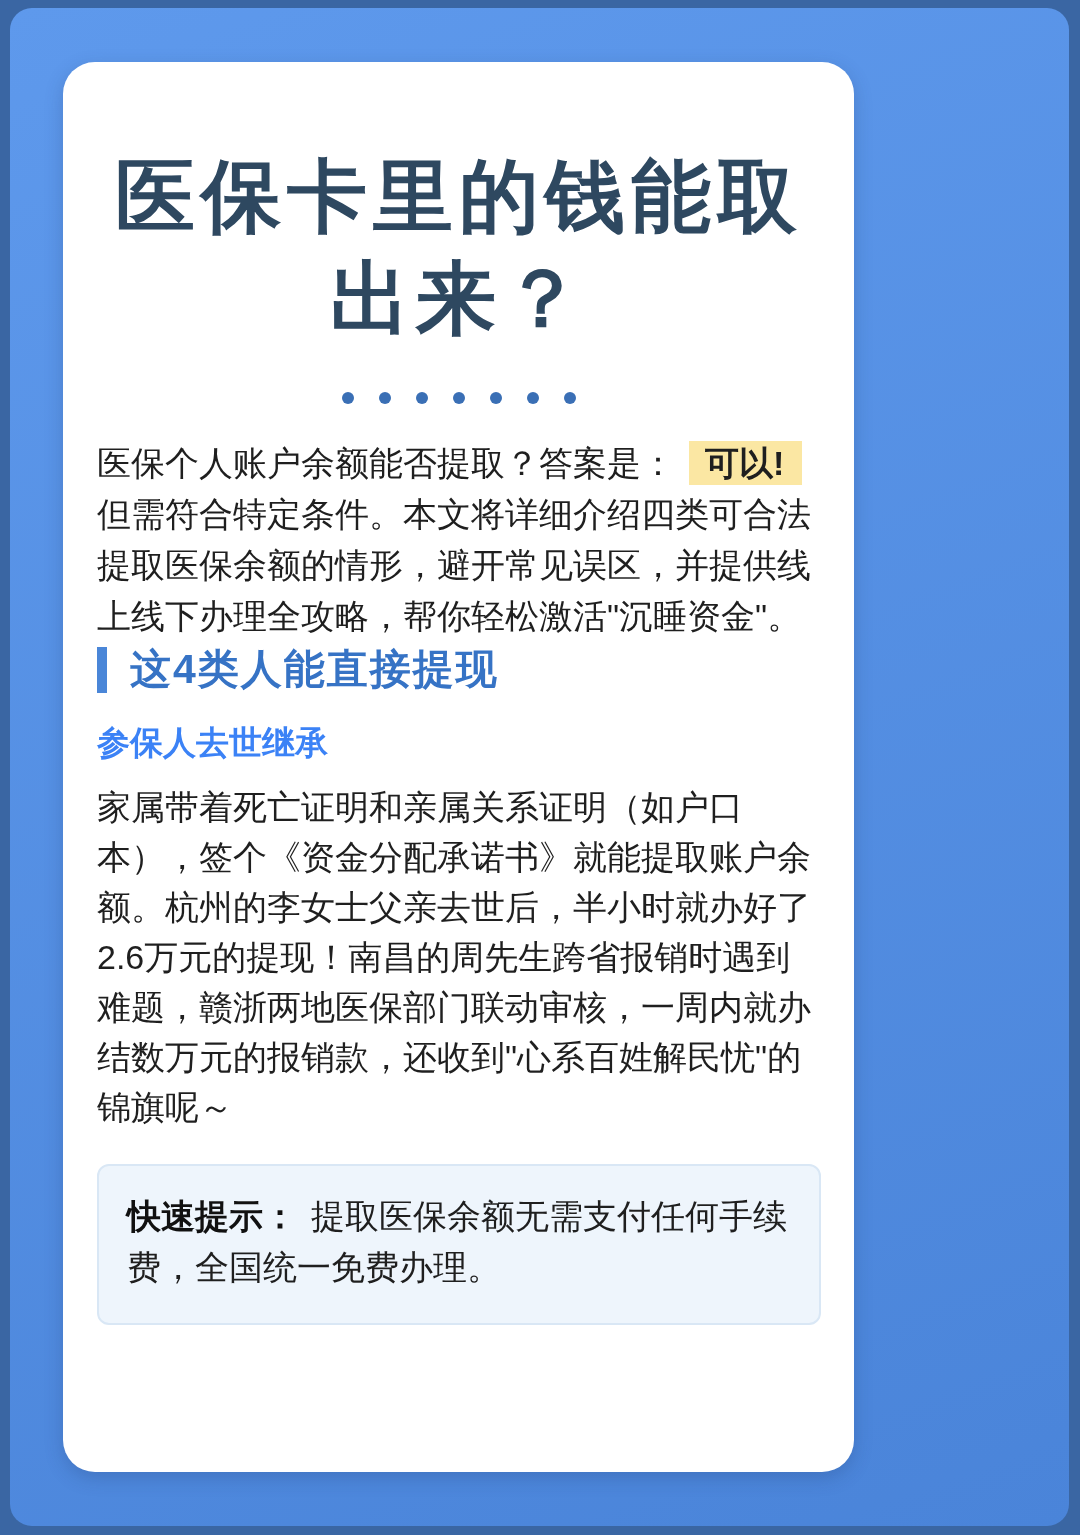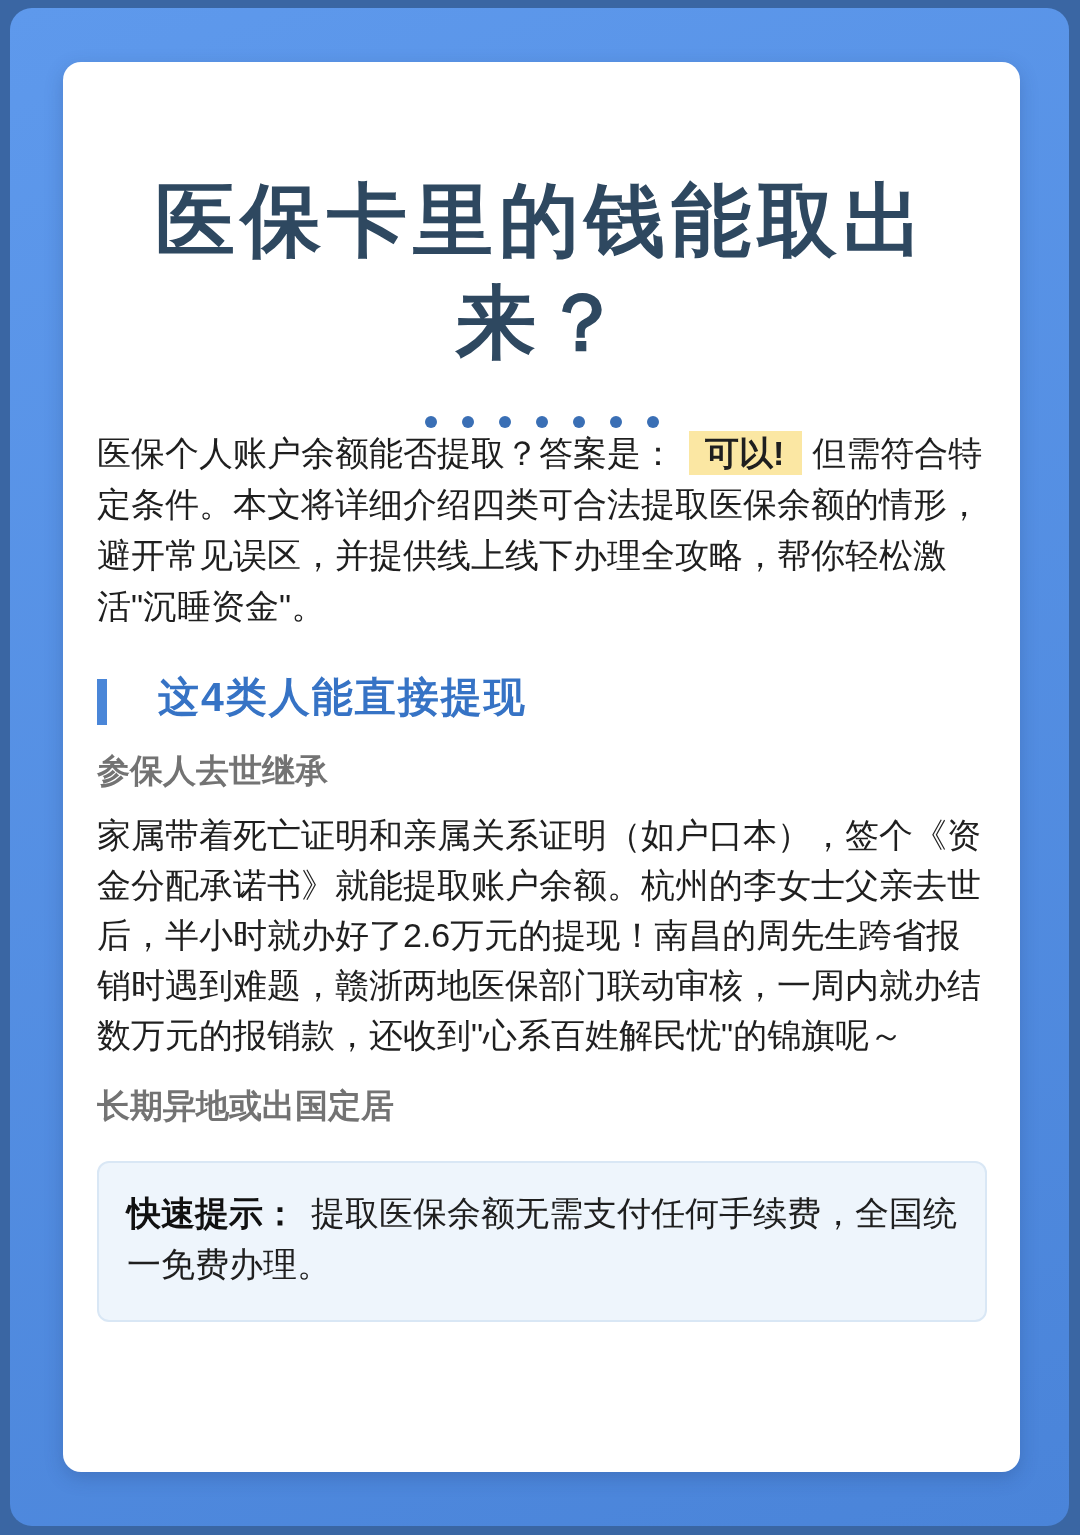--- a/index.html
+++ b/index.html
@@ -26,25 +26,25 @@
   }
   .frame-inner {
     position: absolute;
     left: 10px; top: 8px; right: 11px; bottom: 9px;
     background: linear-gradient(160deg, var(--frame-inner-a) 0%, var(--frame-inner-b) 100%);
     border-radius: 22px;
   }
   .card {
     position: absolute;
     left: 63px; top: 62px;
-    width: 957px; height: 1410px;
+    width: 791px; height: 1410px;
     background: var(--card-bg);
-    border-radius: 18px;
+    border-radius: 32px;
     box-shadow: 0 6px 18px rgba(30, 60, 110, 0.25);
-    padding: 108px 33px 0 34px;
+    padding: 84px 33px 0 34px;
     overflow: hidden;
   }
   .title {
     text-align: center;
     font-size: 80px;
     line-height: 102px;
     font-weight: 900;
     letter-spacing: 6px;
     color: var(--title-color);
   }
@@ -54,53 +54,52 @@
     justify-content: center;
     gap: 25px;
   }
   .dot {
     width: 12px; height: 12px;
     border-radius: 50%;
     background: var(--dot-blue);
     display: inline-block;
   }
   .intro {
+    margin-top: 34px;
     font-size: 34px;
     line-height: 51px;
     color: var(--body-text);
   }
   .highlight {
     background: var(--hl-bg);
     font-weight: 700;
     padding: 3px 18px 3px 16px;
     margin: 0 10px 0 14px;
   }
   .section-heading {
-    margin-top: 38px;
     display: flex;
-    align-items: flex-end;
-    gap: 28px;
+    align-items: center;
   }
   .section-bar {
     width: 10px; height: 46px;
     background: var(--bar-blue);
     margin-right: 23px;
     flex: none;
   }
   .section-title {
     font-size: 41px;
     font-weight: 900;
     color: var(--accent-blue);
     letter-spacing: 2px;
   }
   .sub-title {
     margin-top: 24px;
     font-size: 33px;
     font-weight: 800;
-    color: #737373;
+    color: #3b82f6;
   }
   .body-text {
     margin-top: 16px;
     font-size: 34px;
     line-height: 50px;
     color: var(--body-text);
   }
   .tip-box {
     margin-top: 32px;
     background: var(--tip-bg);
@@ -139,17 +138,16 @@
   <p class="intro"><span>医保个人账户余额能否提取？答案是：</span><span class="highlight">可以!</span><span>但需符合特定条件。本文将详细介绍四类可合法提取医保余额的情形，避开常见误区，并提供线上线下办理全攻略，帮你轻松激活"沉睡资金"。</span></p>
 
   <div class="section-heading">
     <span class="section-bar"></span>
     <span class="section-title">这4类人能直接提现</span>
   </div>
 
   <h2 class="sub-title">参保人去世继承</h2>
   <p class="body-text">家属带着死亡证明和亲属关系证明（如户口本），签个《资金分配承诺书》就能提取账户余额。杭州的李女士父亲去世后，半小时就办好了2.6万元的提现！南昌的周先生跨省报销时遇到难题，赣浙两地医保部门联动审核，一周内就办结数万元的报销款，还收到"心系百姓解民忧"的锦旗呢～</p>
 
-  <h2 class="sub-title">长期异地或出国定居</h2>
 
   <div class="tip-box"><span class="tip-label">快速提示：</span><span>提取医保余额无需支付任何手续费，全国统一免费办理。</span></div>
 
 </div>
 
 </body></html>

